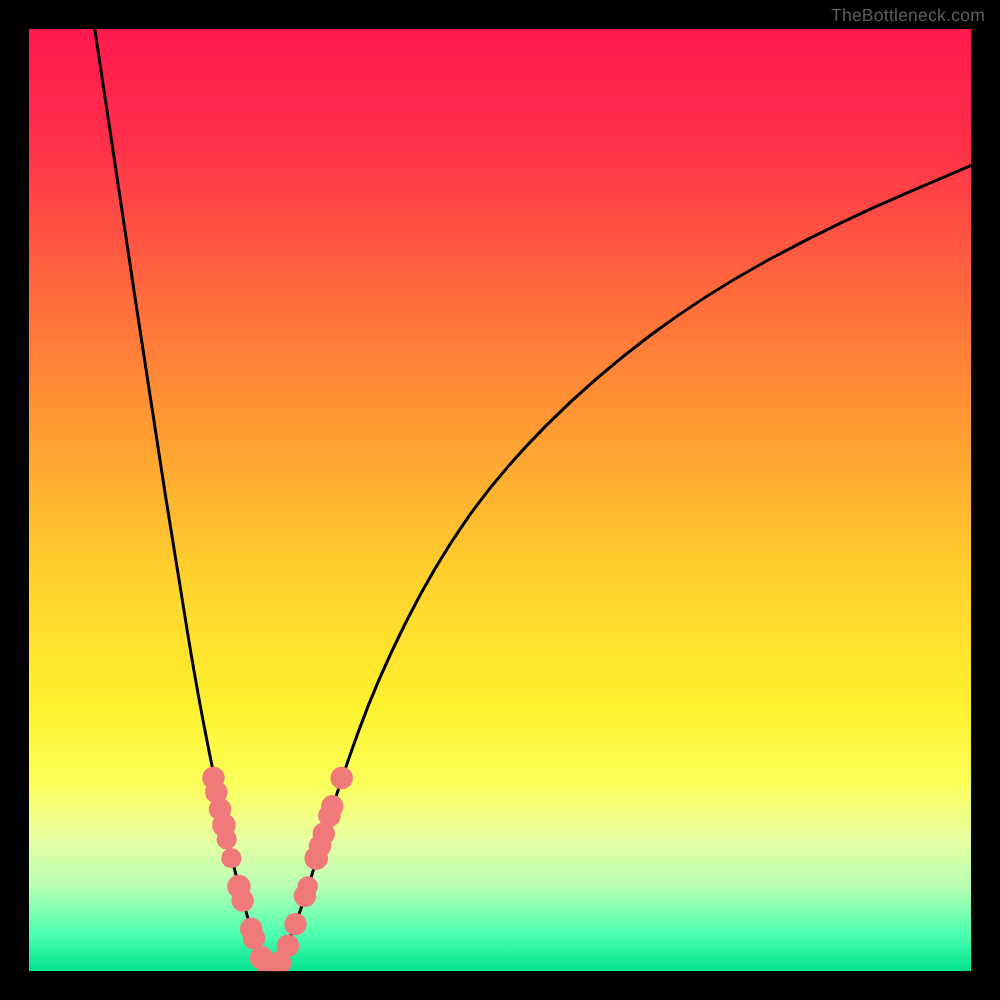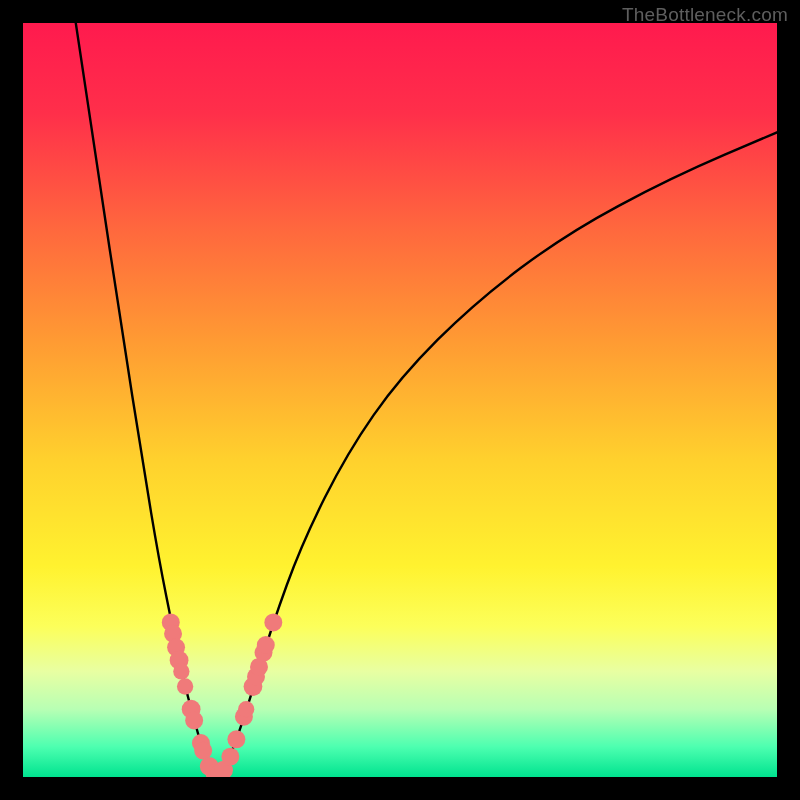--- a/index.html
+++ b/index.html
@@ -29,21 +29,21 @@
   }
   .gradient {
     position: absolute;
     inset: 0;
   }
   .watermark {
     position: absolute;
     top: 4px;
     right: 12px;
     color: #5e5e5e;
-    font-size: 19px;
+    font-size: 14px;
     font-weight: 500;
     letter-spacing: 0.2px;
     z-index: 10;
   }
   svg.curves {
     position: absolute;
     inset: 0;
     width: 754px;
     height: 754px;
     z-index: 5;

